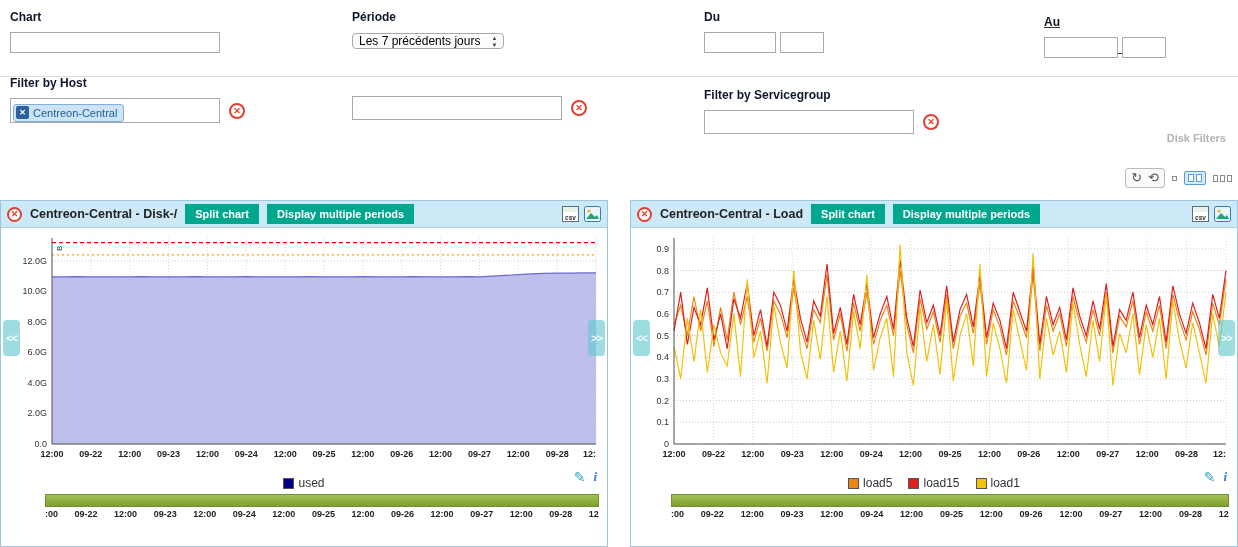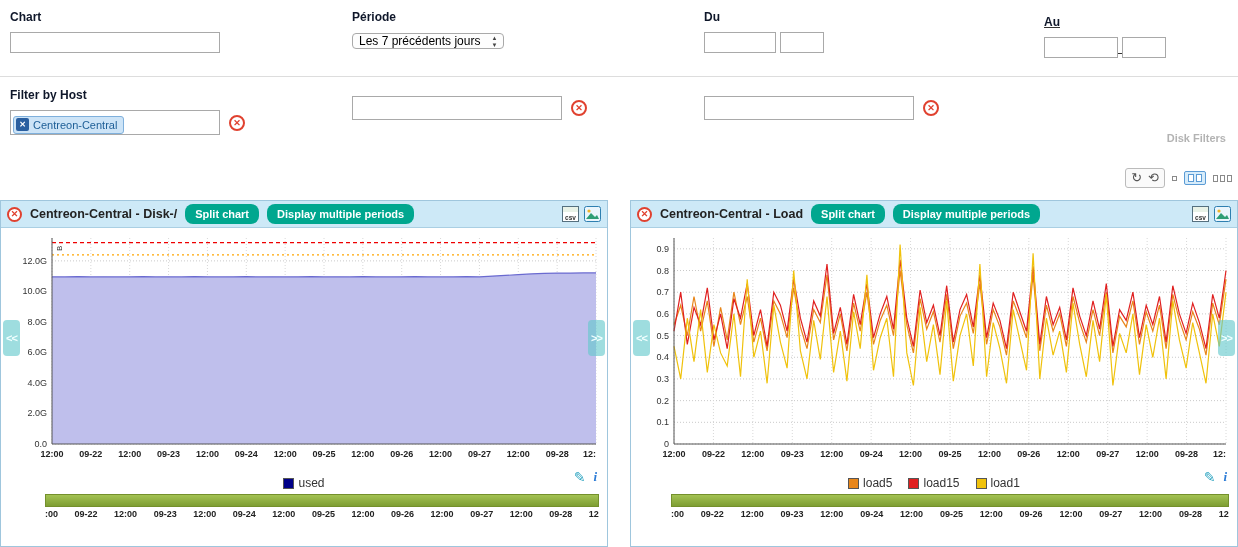--- a/index.html
+++ b/index.html
@@ -45,21 +45,21 @@
   .view2 .sq { border-color:#5b9bd5; }
   .view3 { display:flex; gap:2px; cursor:pointer; }
 
   
   .charts-row { position:absolute; top:200px; left:0; width:1238px; display:flex; gap:22px; }
   .chart-panel { width:608px; height:347px; background:#fff; border:1px solid #9fc6dd;
     position:relative; }
   .panel-header { height:27px; background:#cde9f7; border-bottom:1px solid #aacfe3;
     display:flex; align-items:center; gap:8px; padding:0 6px; }
   .panel-title { font-size:12.5px; font-weight:bold; color:#222; white-space:nowrap; }
-  .teal-btn { background:#00a78f; color:#fff; border:none; border-radius:8px; font-weight:bold;
+  .teal-btn { background:#00a78f; color:#fff; border:none; border-radius:0; font-weight:bold;
     font-size:11px; padding:4px 10px; cursor:pointer; font-family:"Liberation Sans",sans-serif;
     white-space:nowrap; }
   .hdr-right { margin-left:auto; display:flex; align-items:center; gap:5px; }
   .csv-ic { width:17px; height:16px; border:1px solid #55707f; background:
       linear-gradient(#e9f2e7 0 5px, #fff 5px); font-size:6.5px; color:#333; text-align:center;
     line-height:22px; font-weight:bold; cursor:pointer; letter-spacing:0; }
 
   .chart-wrap { position:relative; height:238px; }
   svg.graph text { font-family:"Liberation Sans",sans-serif; }
   .nav-arrow { position:absolute; top:92px; width:17px; height:36px;
@@ -111,41 +111,42 @@
 </div>
 
 <div class="abs" style="left:1044px; top:15px;text-decoration:underline;">
   <div class="flabel">Au</div>
   <input type="text" style="width: 74px; margin-top: 8px;">
   <input type="text" style="width: 44px; margin-top: 8px;">
 </div>
 
 <div class="divider" style="top:76px;"></div>
 
-<div class="abs" style="left:10px; top:88px;">
+<div class="abs" style="left:10px; top:76px;">
   <div class="flabel">Filter by Host</div>
   <div style="display:flex; align-items:center; gap:9px; margin-top:8px;">
     <div class="tagbox">
       <span class="tag">
         <span class="tag-x">✕</span>
         <span>Centreon-Central</span>
       </span>
     </div>
     <span class="clear-x">✕</span>
   </div>
 </div>
 
 <div class="abs" style="left:352px; top:88px;">
   <div style="display:flex; align-items:center; gap:9px; margin-top:8px;">
     <input type="text" style="width: 210px; height: 24px;">
     <span class="clear-x">✕</span>
   </div>
 </div>
 
 <div class="abs" style="left:704px; top:88px;">
+  <div class="flabel">Filter by Servicegroup</div>
   <div style="display:flex; align-items:center; gap:9px; margin-top:8px;">
     <input type="text" style="width: 210px; height: 24px;">
     <span class="clear-x">✕</span>
   </div>
 </div>
 
 <div class="abs chart-filters-caption" style="right:12px; top:132px;">Disk Filters</div>
 
 <div class="toolbar">
   <span class="tb-group">

